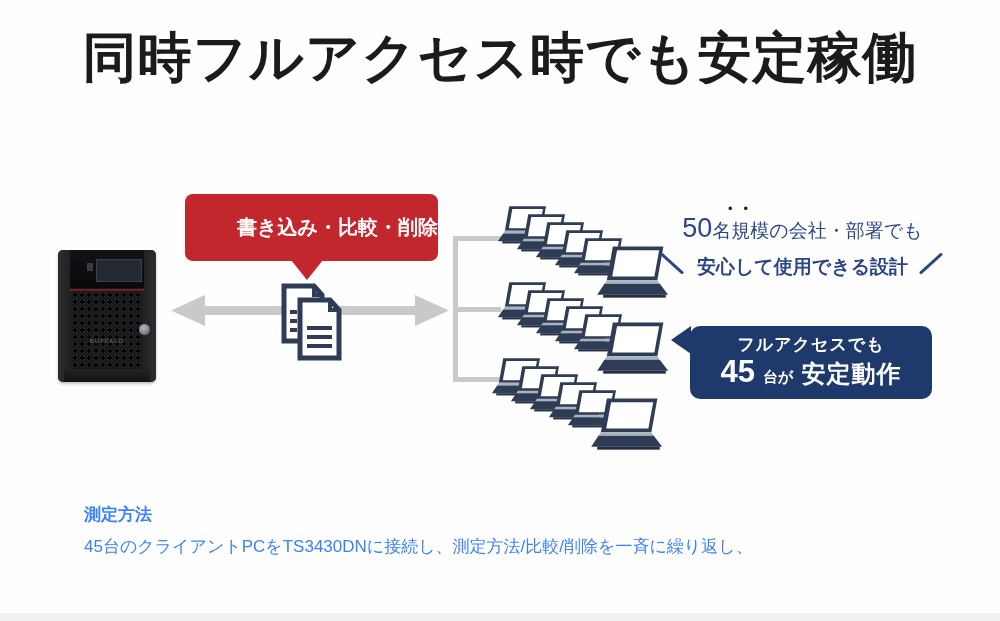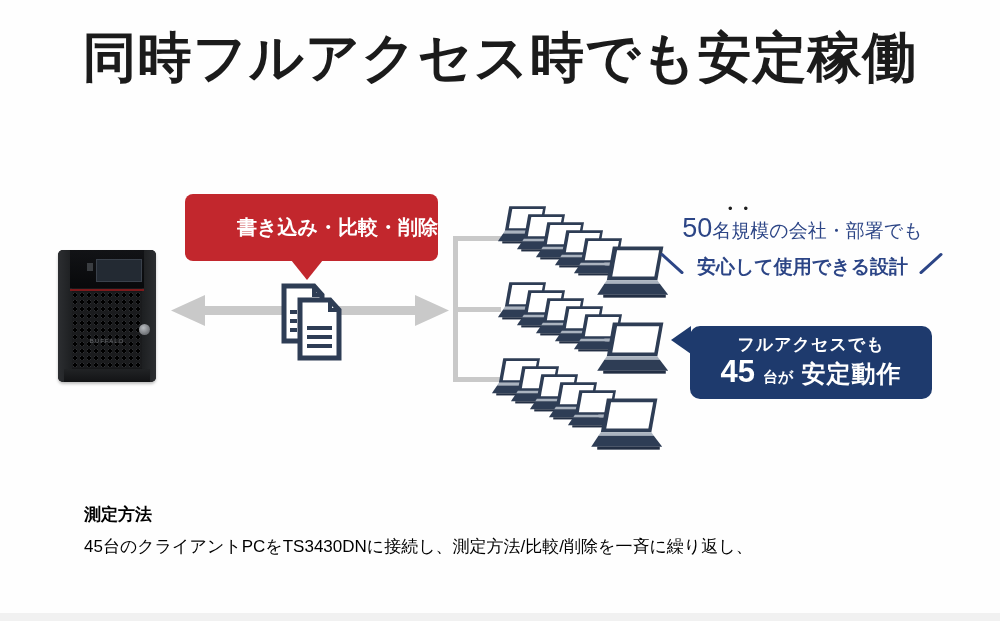--- a/index.html
+++ b/index.html
@@ -66,21 +66,21 @@
   .badge .b2{font-weight:700;display:flex;align-items:baseline;gap:7px;}
   .badge .num{font-size:31px;}
   .badge .unit{font-size:15px;margin:0 1px;}
   .badge .rest{font-size:24px;letter-spacing:1px;}
   .badge-pointer{
     left:671px;top:326px;width:0;height:0;
     border-top:14px solid transparent;border-bottom:14px solid transparent;border-right:20px solid #1e3a6d;
   }
 
   
-  .method{left:84px;top:503px;width:860px;color:#000000;}
+  .method{left:84px;top:503px;width:860px;color:#3b82f6;}
   .method .h{font-size:17px;font-weight:700;margin-bottom:8px;}
   .method .p{font-size:17px;line-height:1.55;}
 
   .bottom-strip{left:0;right:0;bottom:0;height:8px;background:#f1f1f1;}
 
   svg{display:block;}
 </style>
 </head>
 <body>
 

